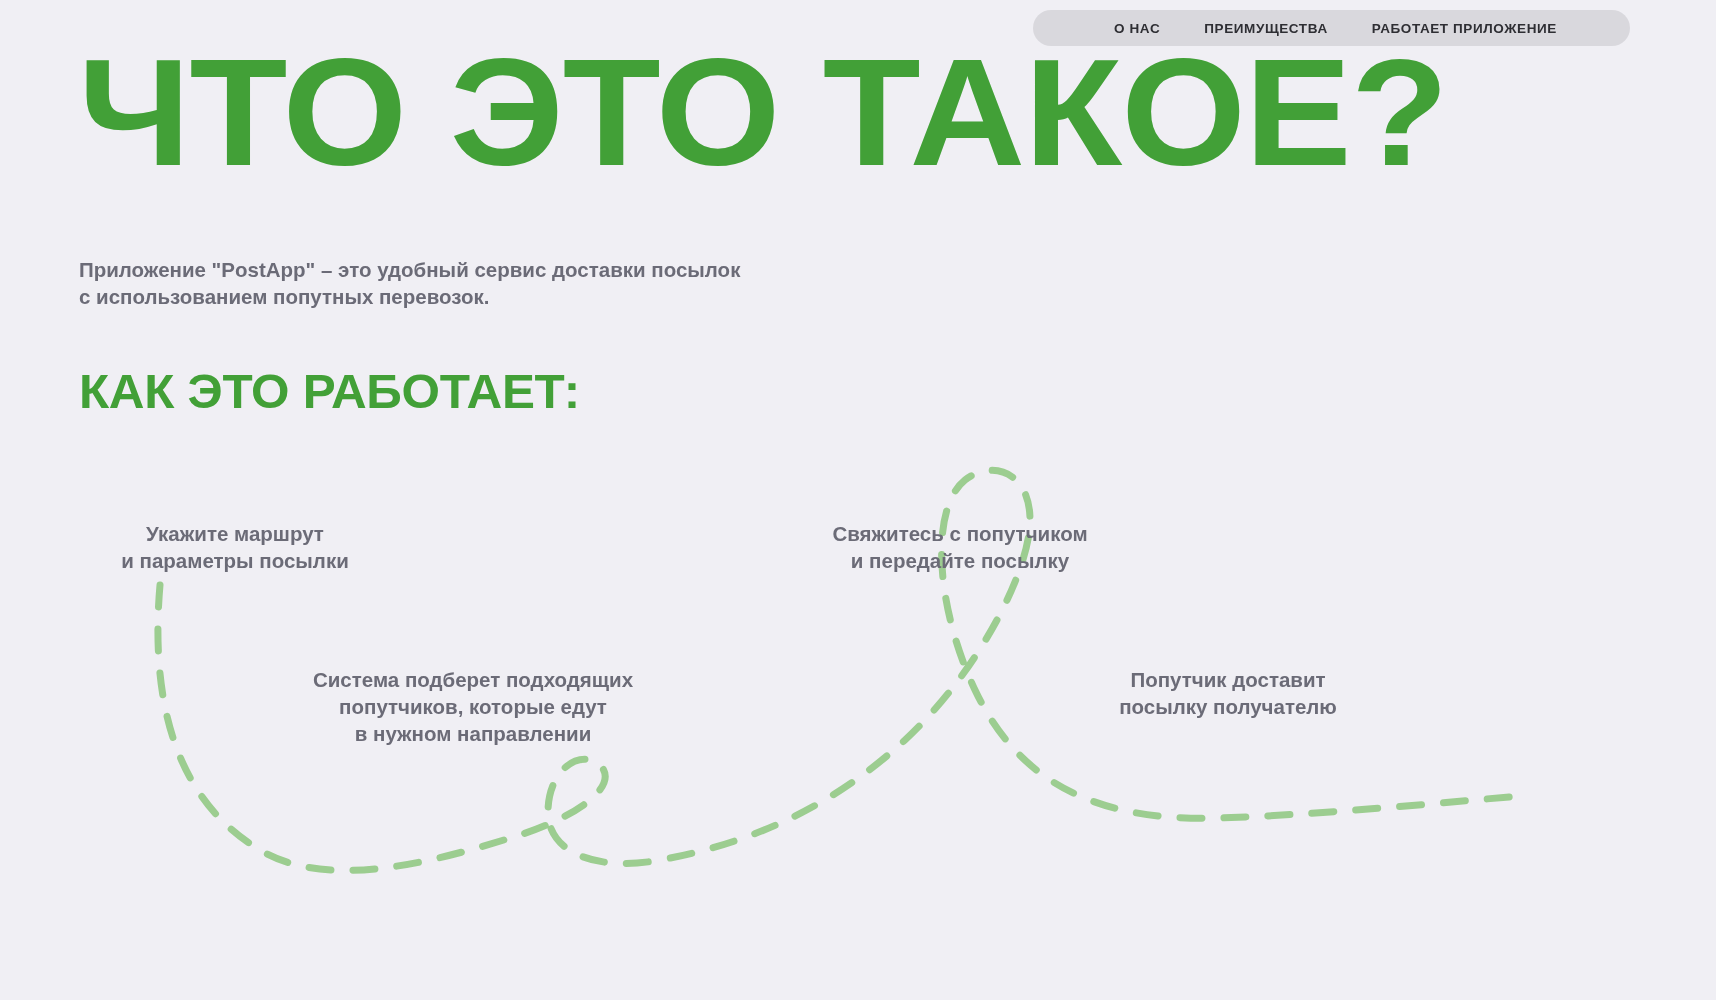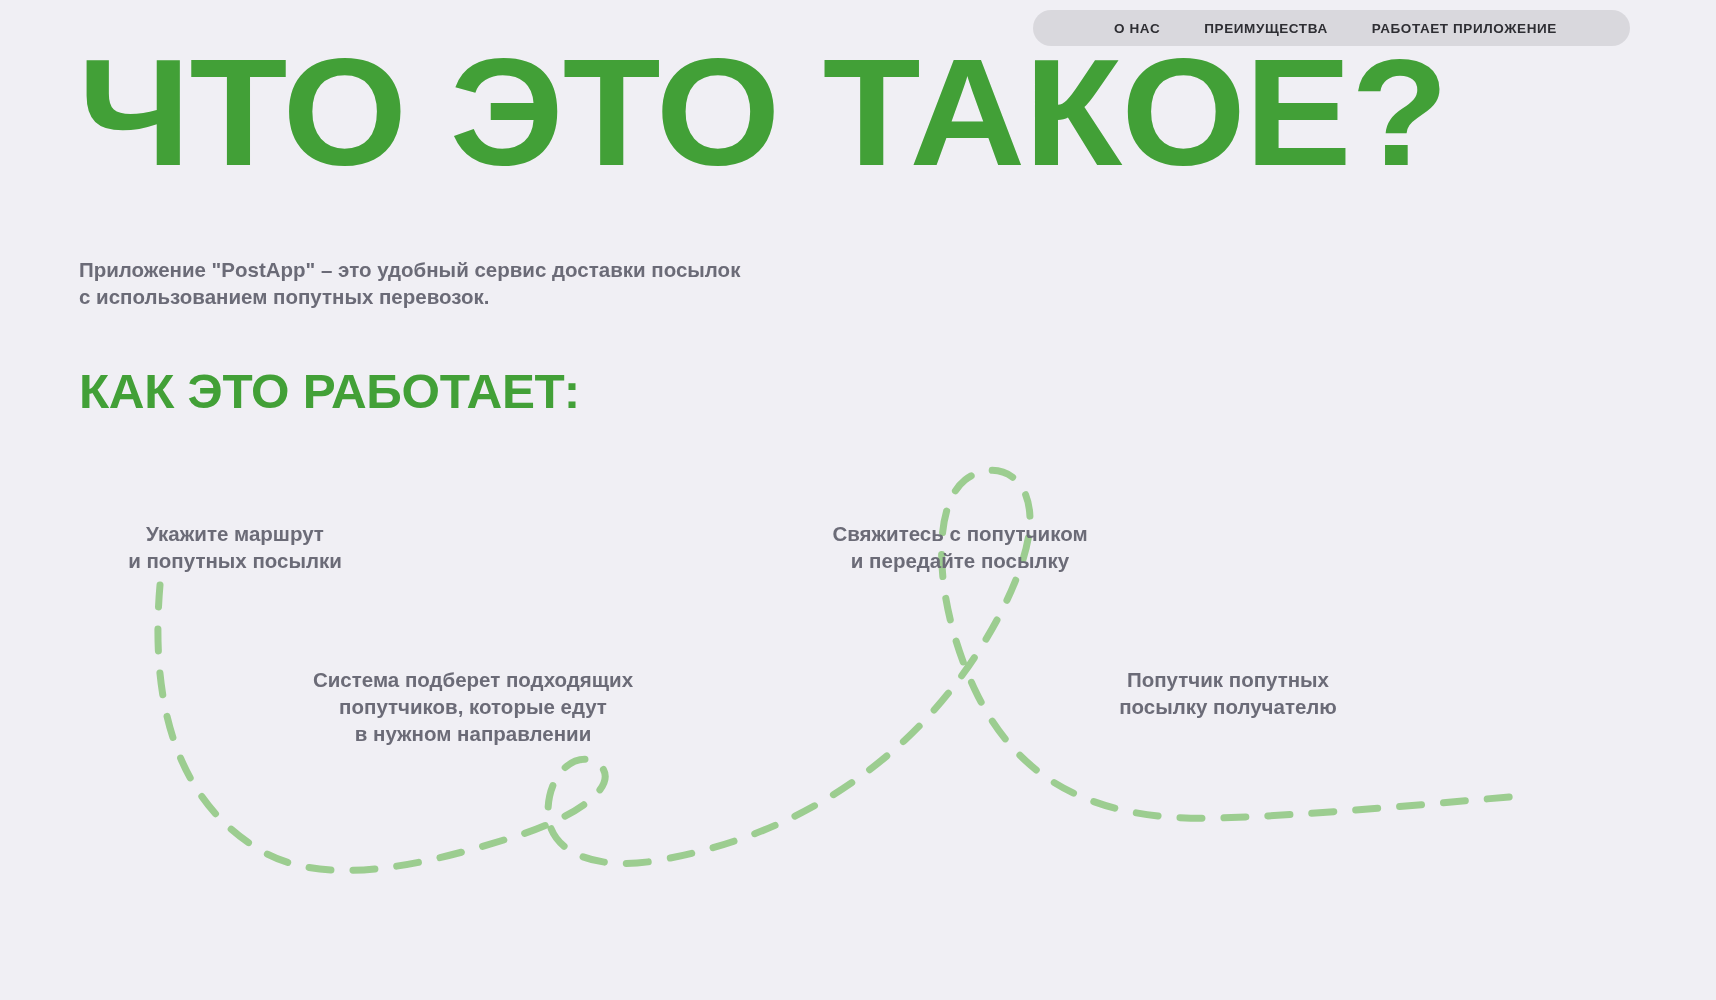--- a/index.html
+++ b/index.html
@@ -98,22 +98,22 @@
              C 548 412, 595 432, 660 420
              C 760 402, 840 360, 905 300
              C 980 230, 1030 130, 1030 80
              C 1030 30, 990 20, 965 40
              C 930 68, 935 165, 975 250
              C 1020 345, 1100 382, 1220 378
              C 1310 375, 1420 365, 1530 355" stroke="#9ccd90" stroke-width="7" stroke-linecap="round" stroke-dasharray="22 22"></path>
   </svg>
 
   <div class="step" id="step1">Укажите маршрут
-и попутных посылки</div>
+и параметры посылки</div>
   <div class="step" id="step2">Система подберет подходящих
 попутчиков, которые едут
 в нужном направлении</div>
   <div class="step" id="step3">Свяжитесь с попутчиком
 и передайте посылку</div>
-  <div class="step" id="step4">Попутчик попутных
+  <div class="step" id="step4">Попутчик доставит
 посылку получателю</div>
 
 </div>
 
 </body></html>

